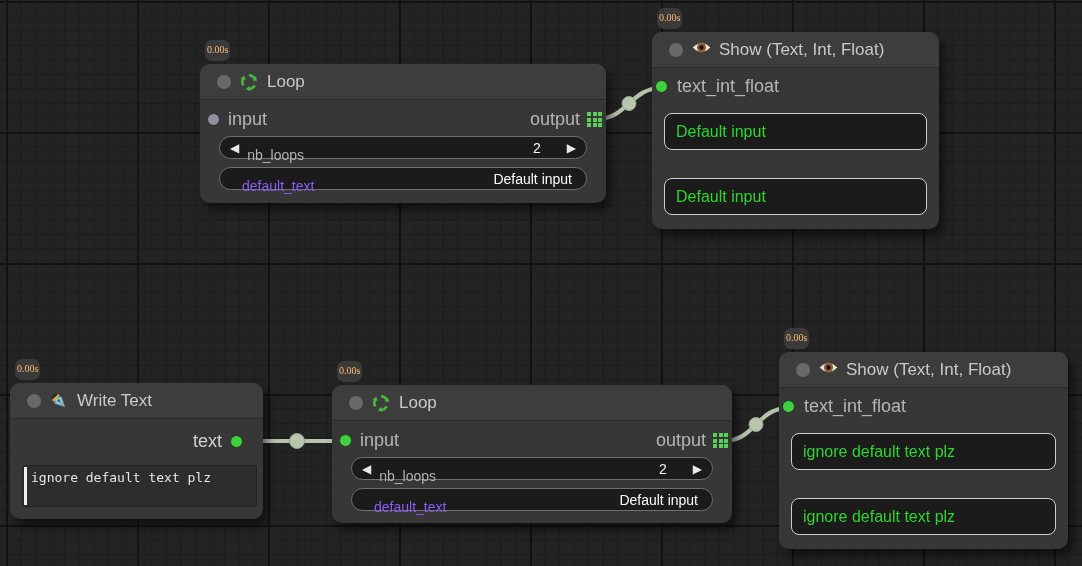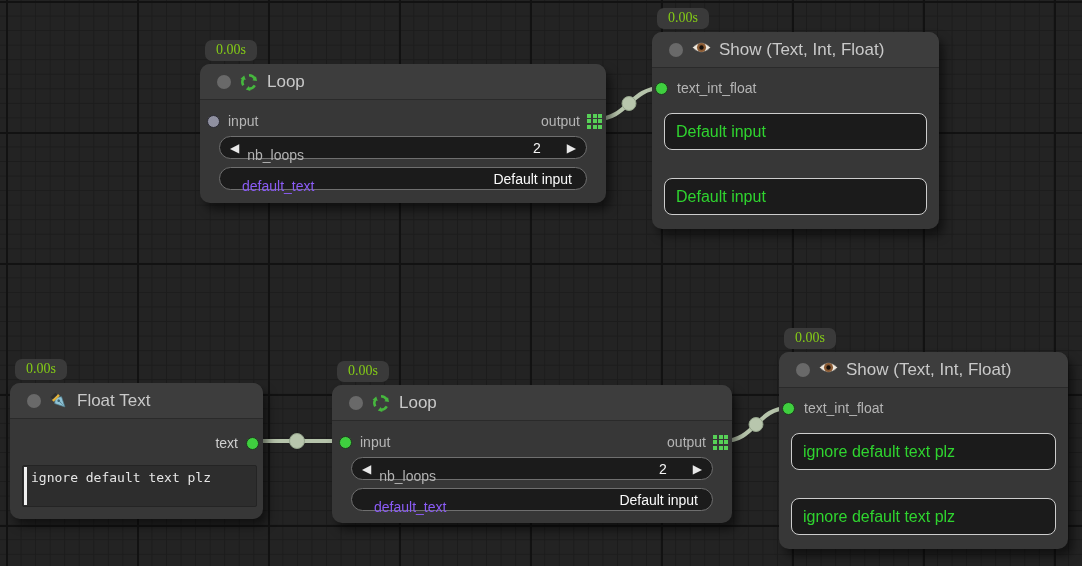--- a/index.html
+++ b/index.html
@@ -19,32 +19,32 @@
   }
   #links{position:absolute;left:0;top:0;z-index:1;}
   .node{
     position:absolute;z-index:2;
     background:#373737;border-radius:10px;
     box-shadow:5px 7px 10px rgba(0,0,0,0.5);
     color:#cfcfcf;
   }
   .badge{
     position:absolute;left:5px;top:-24px;height:21px;line-height:20px;
-    background:#3a3a3a;color:#84cc16;border-radius:7px;
-    padding:0 11px;font-family:"Liberation Serif", serif;font-size:14px;
+    background:#3a3a3a;color:#fdba74;border-radius:7px;
+    padding:0 2px;font-family:"Liberation Serif", serif;font-size:10px;
   }
   .header{
     height:36px;border-radius:10px 10px 0 0;background:#3d3d3d;
     border-bottom:1px solid #2a2a2a;box-sizing:border-box;
     display:flex;align-items:center;padding:16px 10px;
   }
   .collapse-dot{width:14px;height:14px;border-radius:50%;background:#696969;margin:0 8px 0 7px;flex:0 0 auto;}
   .title{font-size:17px;color:#c9c9c9;margin-left:8px;white-space:nowrap;}
   .hicon{width:20px;height:20px;flex:0 0 auto;display:inline-block;}
-  .io-row{display:flex;align-items:flex-end;justify-content:space-between;height:20px;font-size:14px;color:#b5b5b5;}
+  .io-row{display:flex;align-items:flex-start;justify-content:space-between;height:20px;font-size:18px;color:#b5b5b5;}
   .io-left,.io-right{display:flex;align-items:center;}
   .socket{width:13px;height:13px;border-radius:50%;flex:0 0 auto;}
   .socket.green{background:#3fcf3f;border:1px solid #1e3a1e;box-sizing:border-box;}
   .socket.gray{background:#8f90a0;border:1px solid #2a2a33;box-sizing:border-box;}
   .grid-socket{display:grid;grid-template-columns:repeat(3,4px);grid-auto-rows:4px;gap:1.5px;flex:0 0 auto;}
   .grid-socket i{background:#57d157;display:block;}
   .pill{
     height:23px;background:#1b1b1b;border:1px solid #6f6f6f;border-radius:13px;
     display:flex;align-items:center;font-size:14px;box-sizing:border-box;
     padding:0 10px;color:#b3b3b3;
@@ -168,23 +168,23 @@
         <svg viewBox="0 0 24 24" width="20" height="20">
           <g transform="rotate(-45 12 12)">
             <path d="M12,22 L6.2,10.5 Q12,4.5 17.8,10.5 Z" fill="#8fc3d6" stroke="#4f7c8c" stroke-width="0.8"></path>
             <circle cx="12" cy="11.5" r="1.6" fill="#3d6675"></circle>
             <path d="M12,22 L11.6,13 L12.4,13 Z" fill="#3d6675"></path>
             <rect x="6.8" y="5.2" width="10.4" height="3" fill="#e0b23e"></rect>
             <rect x="8" y="1.8" width="8" height="3.4" fill="#2f2f2f"></rect>
           </g>
         </svg>
       </span>
-      <span class="title">Float Text</span>
-    </div>
-    <div class="io-row" style="margin-top:12px;justify-content:flex-end;padding-right:4px;">
+      <span class="title">Write Text</span>
+    </div>
+    <div class="io-row" style="margin-top:12px;justify-content:flex-end;padding-right:20px;">
       <div class="io-right">
         <span style="margin-right:8px;color:#cfcfcf">text</span>
         <span class="socket green"></span>
       </div>
     </div>
     <textarea class="wtext" style="left: 12px; top: 82px; width: 235px; height: 42px;" spellcheck="false">ignore default text plz</textarea>
     <span class="caret" style="left:14px;top:84px;height:38px;"></span>
   </div>
 
   <div class="node" style="left:332px;top:385px;width:400px;height:138px">

